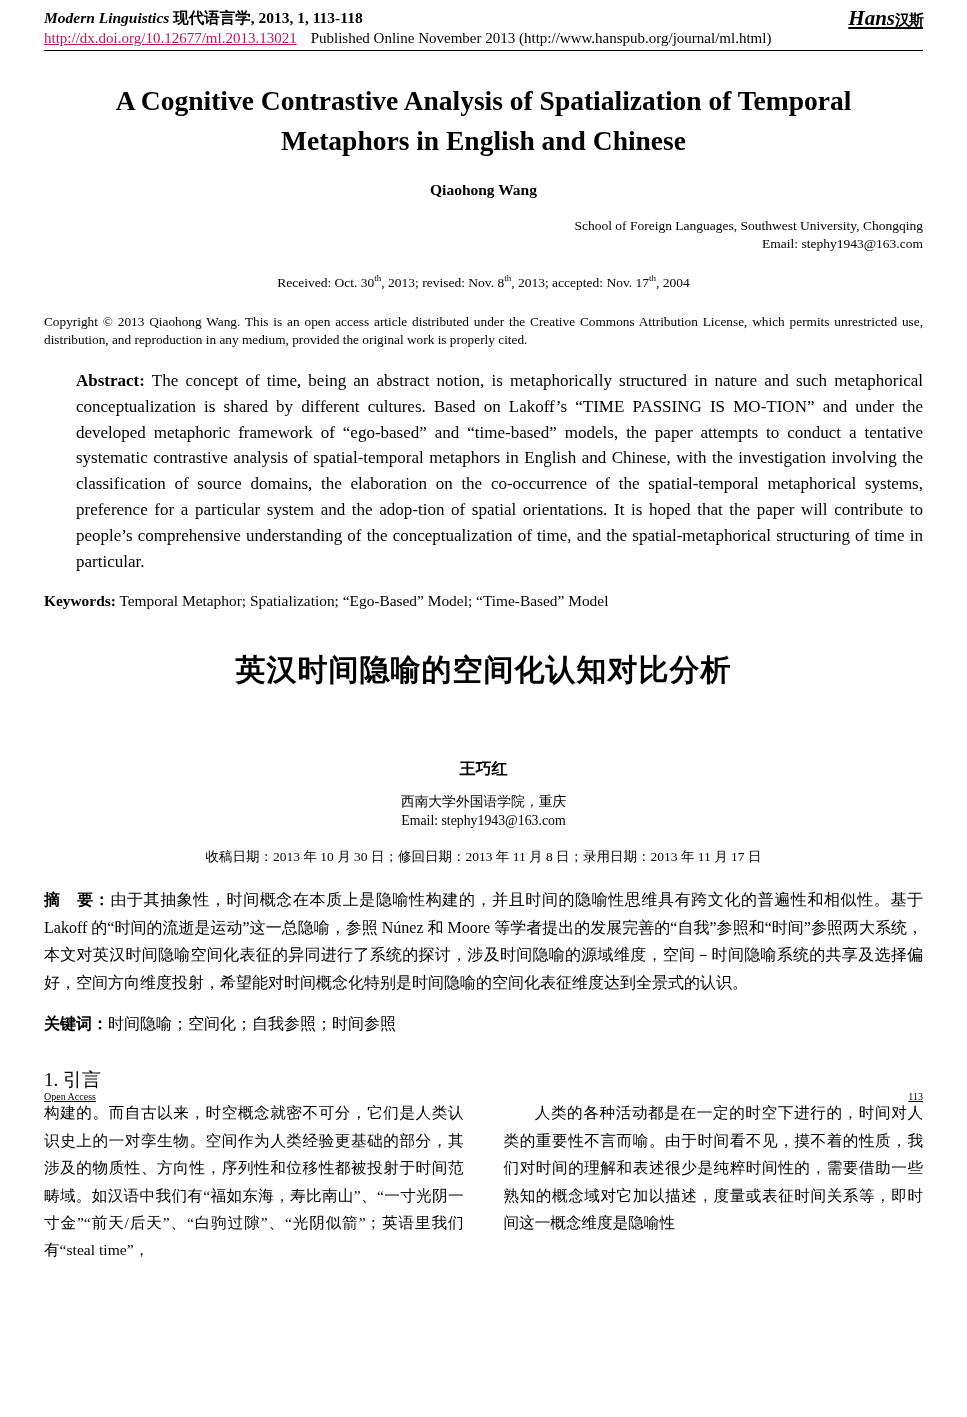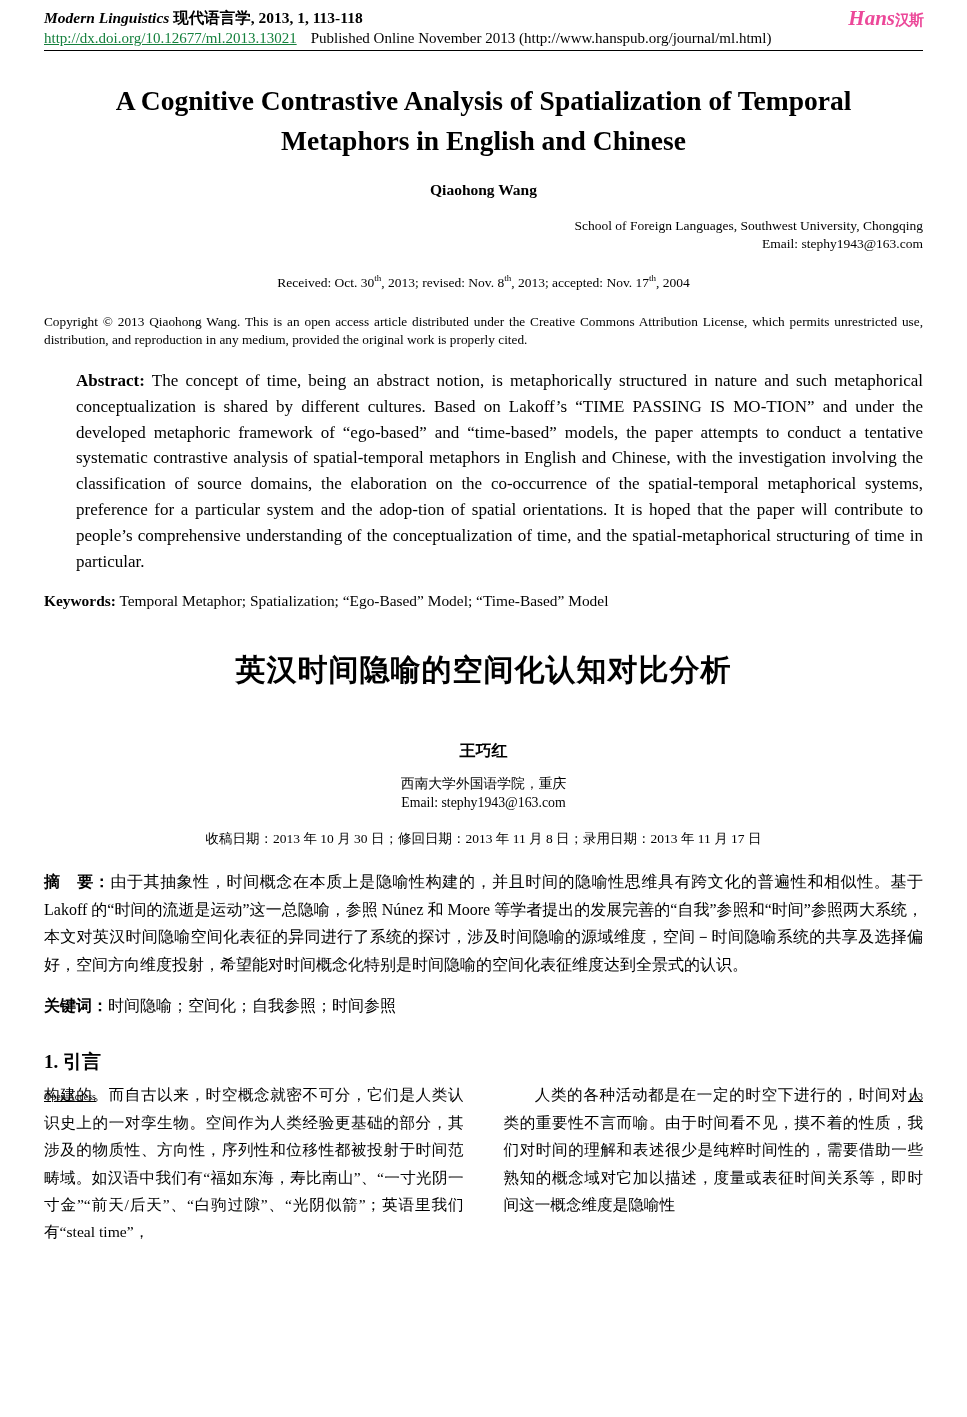--- a/index.html
+++ b/index.html
@@ -38,37 +38,38 @@
   }
   .journal-line .cn {
     font-style: normal;
     font-weight: bold;
   }
   .brand {
     font-family: "Liberation Serif", serif;
     font-weight: bold;
     font-style: italic;
     font-size: 21px;
-    color: #ec4899;
+    color: #000000;
     line-height: 1;
     white-space: nowrap;
+    text-decoration: underline;
   }
   .brand .brand-cn {
     font-style: normal;
     font-size: 15px;
     letter-spacing: -1px;
   }
   .header-row2 {
     margin-top: 1px;
     font-size: 15px;
     display: flex;
     align-items: baseline;
   }
   .doi-link {
-    color: #15803d;
+    color: #be185d;
     text-decoration: underline;
     font-size: 15px;
     white-space: nowrap;
   }
   .pub-online {
     margin-left: 14px;
     font-size: 15px;
     white-space: nowrap;
   }
   .header-rule {
@@ -132,21 +133,21 @@
     font-size: 30px;
     font-weight: bold;
     margin-top: 40px;
     letter-spacing: 1px;
     font-family: "DejaVu Sans", sans-serif;
   }
   .author-cn {
     text-align: center;
     font-size: 16px;
     font-weight: bold;
-    margin-top: 50px;
+    margin-top: 68px;
     font-family: "DejaVu Serif", serif;
   }
   .affil-cn {
     text-align: center;
     font-size: 13.8px;
     line-height: 1.4;
     margin-top: 12px;
   }
   .dates-cn {
     text-align: center;
@@ -162,21 +163,21 @@
   .abstract-cn .lbl { font-weight: bold; }
   .keywords-cn {
     font-size: 16px;
     margin-top: 18px;
   }
   .keywords-cn .lbl { font-weight: bold; }
 
   
   .section-head {
     font-size: 19px;
-    font-weight: bold;
+    font-weight: normal;
     margin-top: 32px;
   }
   .columns {
     display: flex;
     gap: 40px;
     margin-top: 6px;
   }
   .col {
     flex: 1 1 0;
     font-size: 15.6px;

